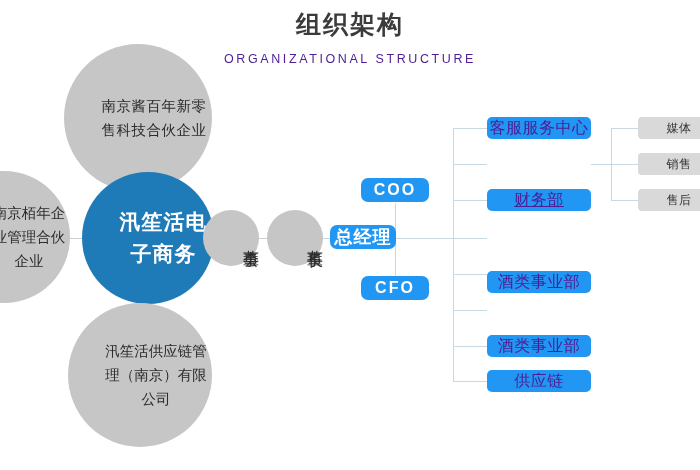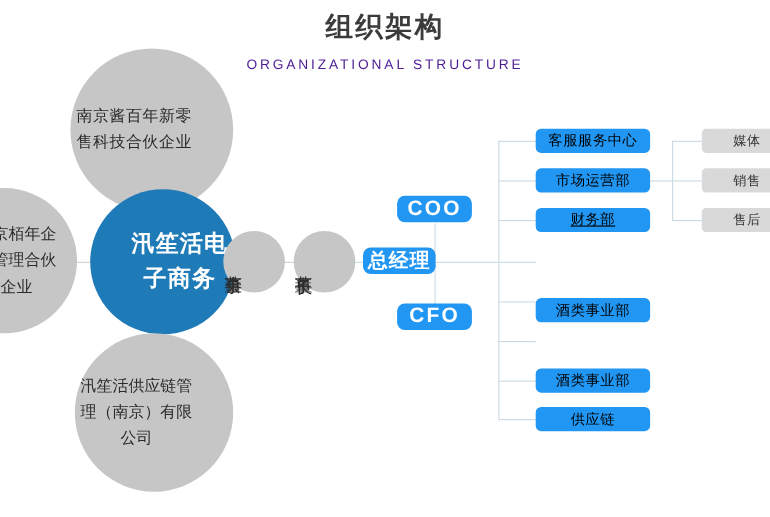--- a/index.html
+++ b/index.html
@@ -43,21 +43,21 @@
     color: #4c1d95;
     letter-spacing: 2.6px;
   }
 
   
   .circle {
     position: absolute;
     border-radius: 50%;
     display: flex;
     align-items: center;
-    justify-content: flex-start;
+    justify-content: flex-end;
     text-align: center;
     box-sizing: border-box;
   }
   .circle-gray {
     background: #c6c6c6;
     color: #2b2b2b;
   }
   .circle-blue {
     background: #1f7ab8;
     color: #ffffff;
@@ -151,38 +151,38 @@
     width: 66px;
     height: 24px;
     font-weight: bold;
     font-size: 18px;
   }
   .pill-role {
     left: 361px;
     width: 68px;
     height: 24px;
     font-weight: bold;
-    font-size: 19px;
+    font-size: 16px;
     letter-spacing: 2px;
   }
   .pill-coo { top: 178px; }
   .pill-cfo { top: 276px; }
 
   .dept {
     position: absolute;
     left: 487px;
     width: 104px;
     height: 22px;
     background: #2196f3;
-    color: #000000;
+    color: #4c1d95;
     border-radius: 5px;
     display: flex;
     align-items: center;
     justify-content: center;
-    font-size: 13px;
+    font-size: 16px;
     letter-spacing: 0.5px;
     box-sizing: border-box;
   }
 
   .subdept {
     position: absolute;
     left: 638px;
     width: 82px;
     height: 22px;
     background: #d9d9d9;
@@ -263,23 +263,20 @@
   <div class="pill pill-role pill-coo">
     <span>COO</span>
   </div>
   <div class="pill pill-role pill-cfo">
     <span>CFO</span>
   </div>
 
   <div class="dept" style="top:117px;">
     <span>客服服务中心</span>
   </div>
-  <div class="dept" style="top:153px;">
-    <span>市场运营部</span>
-  </div>
   <div class="dept" style="top:189px;text-decoration:underline;">
     <span>财务部</span>
   </div>
   <div class="dept" style="top:227px;margin-top:44px;">
     <span>酒类事业部</span>
   </div>
   <div class="dept" style="top:335px;">
     <span>酒类事业部</span>
   </div>
   <div class="dept" style="top:370px;">

